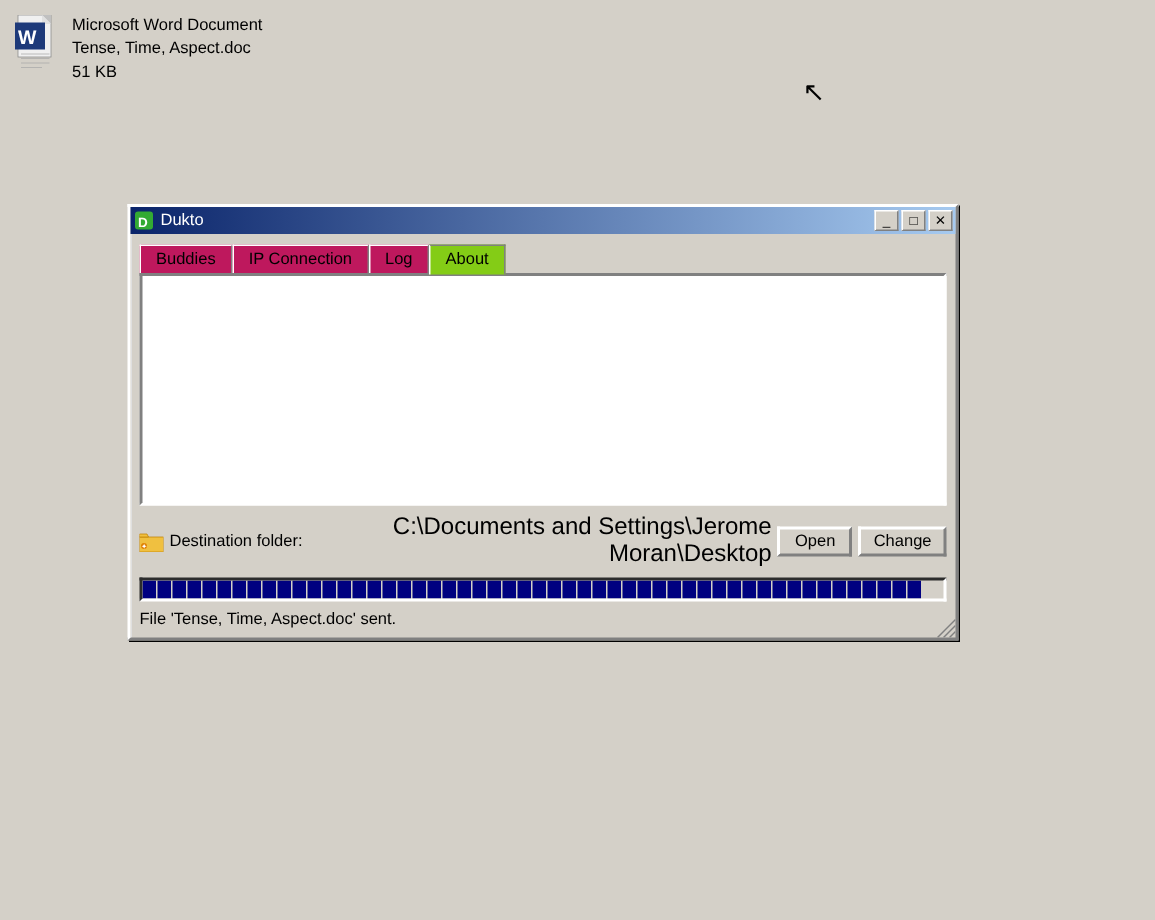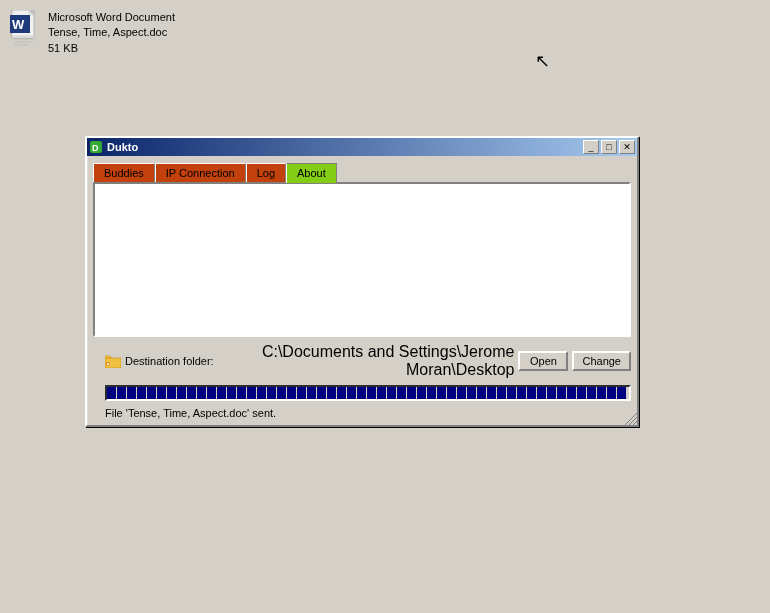--- a/index.html
+++ b/index.html
@@ -69,21 +69,21 @@
     }
 
     .title-icon {
       width: 14px;
       height: 14px;
     }
 
     .title-text {
       color: #ffffff;
       font-size: 11px;
-      font-weight: bold;
+      font-weight: normal;
     }
 
     .title-buttons {
       display: flex;
       gap: 2px;
     }
 
     .title-btn {
       width: 16px;
       height: 14px;
@@ -100,21 +100,21 @@
 
     
     .tabs-container {
       padding: 6px 6px 0 6px;
       display: flex;
       gap: 0;
     }
 
     .tab {
       padding: 3px 10px;
-      background: #c2410c;
+      background: #be185d;
       border: 1px solid;
       border-bottom: none;
       border-color: #ffffff #808080 transparent #ffffff;
       font-size: 11px;
       cursor: pointer;
       position: relative;
       top: 1px;
     }
 
     .tab.active {
@@ -130,21 +130,21 @@
       border: 2px solid;
       border-color: #808080 #ffffff #ffffff #808080;
       background: #ffffff;
       height: 155px;
       position: relative;
       z-index: 1;
     }
 
     
     .footer-area {
-      padding: 6px 6px 4px 18px;
+      padding: 6px 6px 4px 6px;
     }
 
     .destination-row {
       display: flex;
       align-items: center;
       gap: 4px;
       margin-bottom: 6px;
     }
 
     .folder-icon-small {

